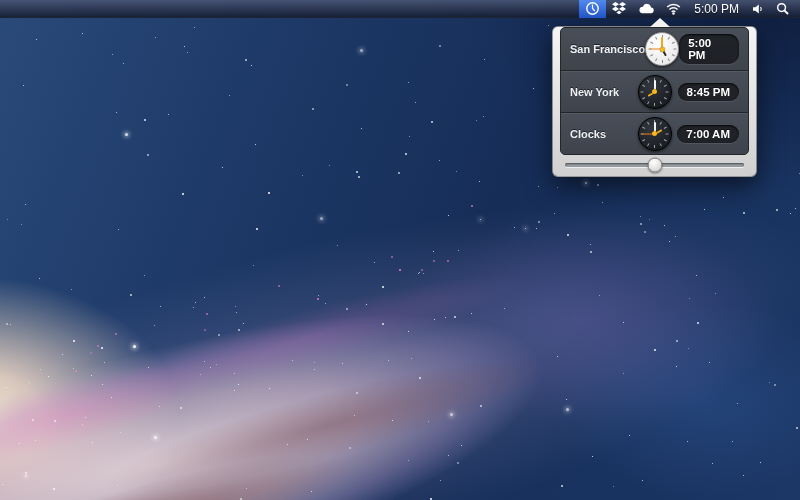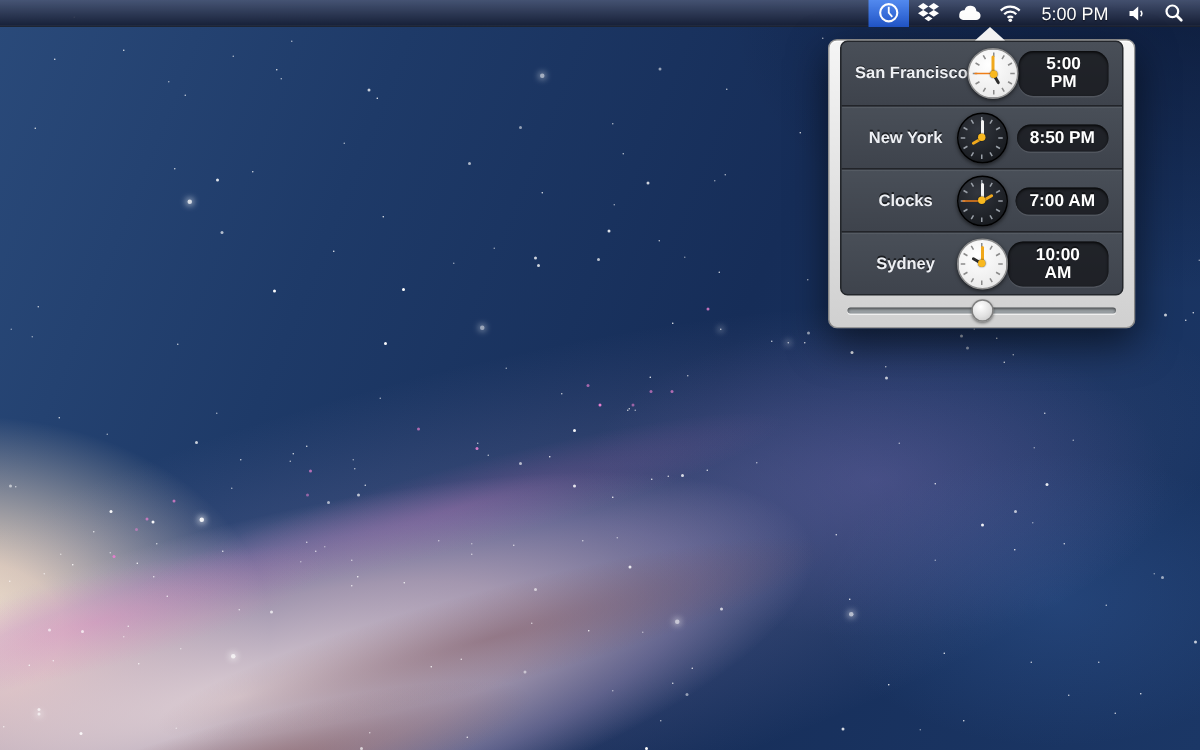--- a/index.html
+++ b/index.html
@@ -48,21 +48,21 @@
     border-bottom:9px solid #f2f2f2; }
   .popover-header { height:26px; display:flex; align-items:center; padding:0 7px; }
   .popover-title { flex:1; text-align:center; font-size:13px; font-weight:bold; color:#565656;
     text-shadow:0 1px 0 rgba(255,255,255,.85); }
   .hdr-btn { width:25px; height:17px; display:flex; align-items:center; justify-content:center;
     background:linear-gradient(#fdfdfd, #dadada); border:1px solid #919191; border-radius:4px;
     box-shadow:0 1px 0 rgba(255,255,255,.6); color:#555; font-size:13px; font-weight:bold; line-height:1; }
 
   .clock-list { margin:0 7px; border-radius:5px; overflow:hidden;
     background:#42474f; border:1px solid #23262b;
-    box-shadow:inset 0 2px 5px rgba(0,0,0,.55), inset 0 -1px 3px rgba(0,0,0,.4);text-align:center; }
+    box-shadow:inset 0 2px 5px rgba(0,0,0,.55), inset 0 -1px 3px rgba(0,0,0,.4); }
   .clock-row { height:42px; display:grid; grid-template-columns:1fr auto 1fr; align-items:center;
     background:linear-gradient(#494f58, #3e434c); }
   .clock-row + .clock-row { border-top:1px solid rgba(0,0,0,.45); box-shadow:inset 0 1px 0 rgba(255,255,255,.07); }
   .city-label { font-size:11px; font-weight:bold; color:#eef0f4; padding-left:9px;
     text-shadow:0 -1px 0 rgba(0,0,0,.6); white-space:nowrap; }
   .time-badge { justify-self:end; margin-right:9px; font-size:11.5px; font-weight:bold; color:#fff;
     background:rgba(18,20,24,.72); padding:3px 9px; border-radius:10px;
     box-shadow:inset 0 1px 2px rgba(0,0,0,.85), 0 1px 0 rgba(255,255,255,.09);
     text-shadow:0 -1px 0 rgba(0,0,0,.5); }
 
@@ -429,21 +429,21 @@
             <div class="tick" style="transform: rotate(150deg);"></div>
             <div class="tick" style="transform: rotate(120deg);"></div>
             <div class="tick" style="transform: rotate(90deg);"></div>
             <div class="tick" style="transform: rotate(60deg);"></div>
             <div class="tick" style="transform: rotate(30deg);"></div>
             <div class="tick" style="transform: rotate(0deg);"></div>
       <div class="hand hour" style="transform: rotate(240deg);"></div>
       <div class="hand minute" style="transform: rotate(0deg);"></div>
       <div class="clock-dot"></div>
     </div>
-    <div class="time-badge">8:50 PM</div>
+    <div class="time-badge">8:45 PM</div>
   </div>
 
 
   <div class="clock-row">
     <div class="city-label">Clocks</div>
     <div class="clock dark">
             <div class="tick" style="transform: rotate(330deg);"></div>
             <div class="tick" style="transform: rotate(300deg);"></div>
             <div class="tick" style="transform: rotate(270deg);"></div>
             <div class="tick" style="transform: rotate(240deg);"></div>
@@ -456,41 +456,20 @@
             <div class="tick" style="transform: rotate(30deg);"></div>
             <div class="tick" style="transform: rotate(0deg);"></div>
       <div class="hand hour" style="transform: rotate(60deg);"></div>
       <div class="hand minute" style="transform: rotate(0deg);"></div>
       <div class="hand second" style="transform: rotate(270deg);"></div>
             <div class="clock-dot"></div>
     </div>
     <div class="time-badge">7:00 AM</div>
   </div>
 
-  <div class="clock-row">
-    <div class="city-label">Sydney</div>
-    <div class="clock light">
-            <div class="tick" style="transform: rotate(330deg);"></div>
-            <div class="tick" style="transform: rotate(300deg);"></div>
-            <div class="tick" style="transform: rotate(270deg);"></div>
-            <div class="tick" style="transform: rotate(240deg);"></div>
-            <div class="tick" style="transform: rotate(210deg);"></div>
-            <div class="tick" style="transform: rotate(180deg);"></div>
-            <div class="tick" style="transform: rotate(150deg);"></div>
-            <div class="tick" style="transform: rotate(120deg);"></div>
-            <div class="tick" style="transform: rotate(90deg);"></div>
-            <div class="tick" style="transform: rotate(60deg);"></div>
-            <div class="tick" style="transform: rotate(30deg);"></div>
-            <div class="tick" style="transform: rotate(0deg);"></div>
-      <div class="hand hour" style="transform: rotate(300deg);"></div>
-      <div class="hand minute" style="transform: rotate(0deg);"></div>
-      <div class="clock-dot"></div>
-    </div>
-    <div class="time-badge">10:00 AM</div>
-  </div>
 </div>
     <div class="popover-footer">
       <div class="slider-track">
         <div class="slider-thumb" style="left: 50%;"></div>
       </div>
     </div>
   </div>
 
 </div>
 

